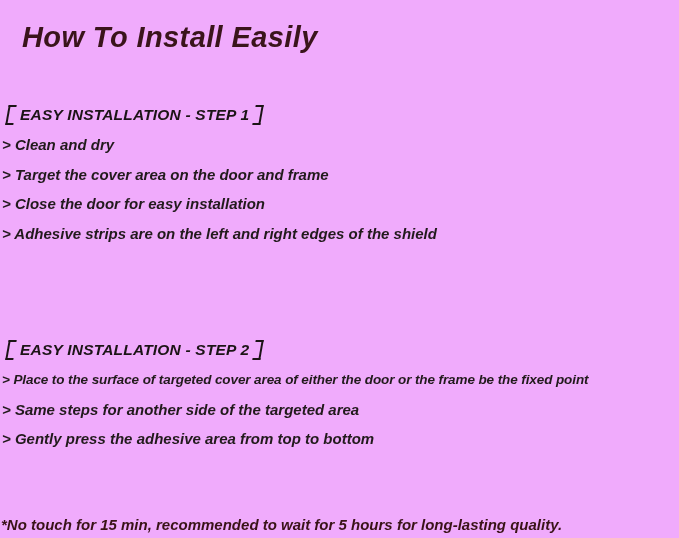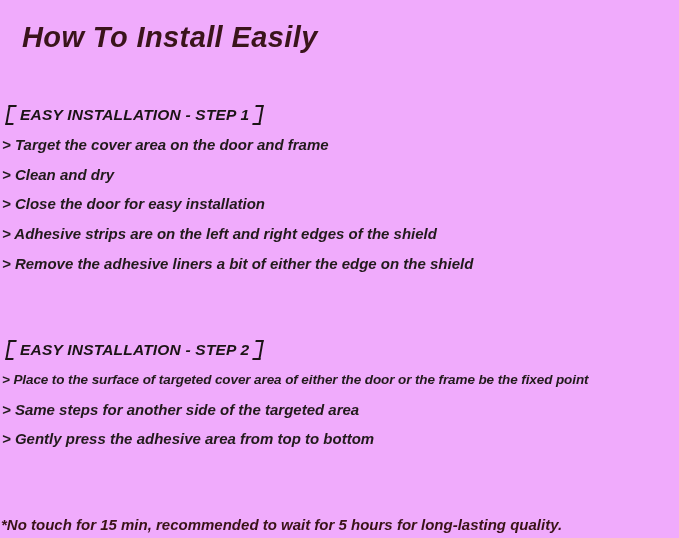--- a/index.html
+++ b/index.html
@@ -84,25 +84,24 @@
 
   <h1 class="title">How To Install Easily</h1>
 
   <div class="section sec1">
     <div class="sec-header">
       <span class="bk bk-open"></span>
       <span>EASY INSTALLATION - STEP 1</span>
       <span class="bk bk-close"></span>
     </div>
     <ul class="bullets">
+      <li class="bullet">&gt; Clean and dry</li>
       <li class="bullet">&gt; Target the cover area on the door and frame</li>
-      <li class="bullet">&gt; Clean and dry</li>
       <li class="bullet">&gt; Close the door for easy installation</li>
       <li class="bullet">&gt; Adhesive strips are on the left and right edges of the shield</li>
-      <li class="bullet">&gt; Remove the adhesive liners a bit of either the edge on the shield</li>
     </ul>
   </div>
 
   <div class="section sec2">
     <div class="sec-header">
       <span class="bk bk-open"></span>
       <span>EASY INSTALLATION - STEP 2</span>
       <span class="bk bk-close"></span>
     </div>
     <ul class="bullets">

